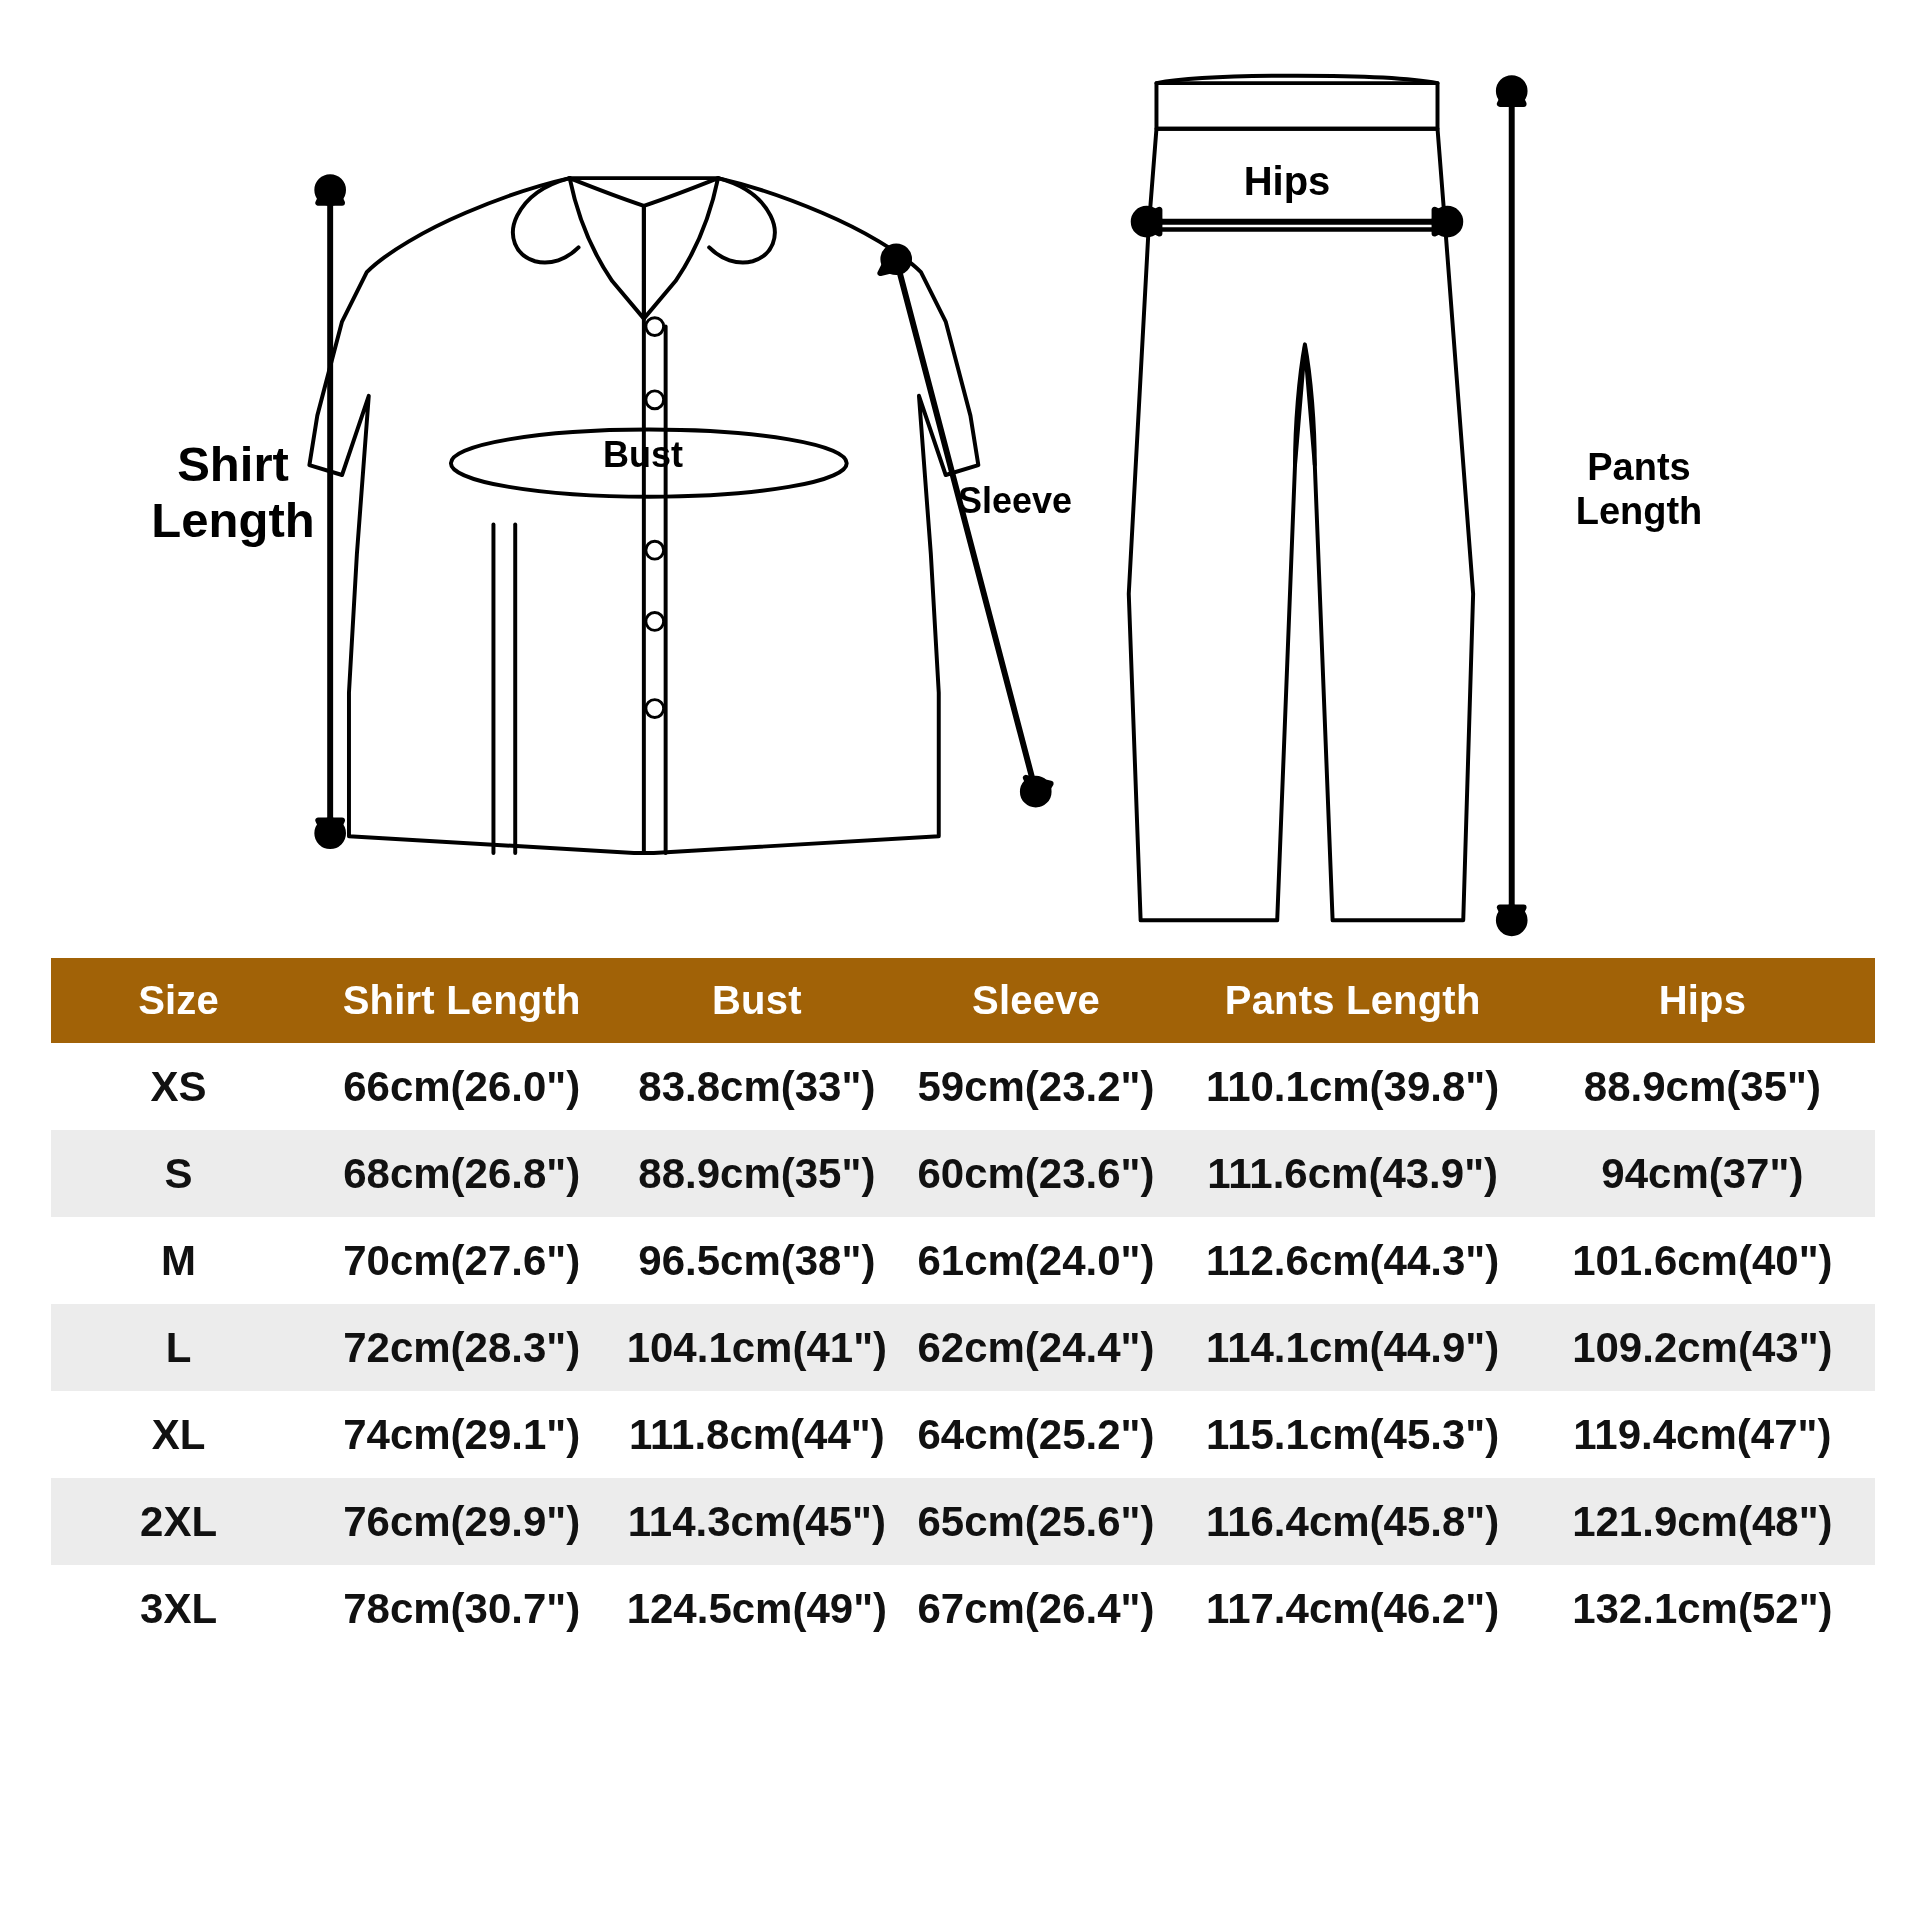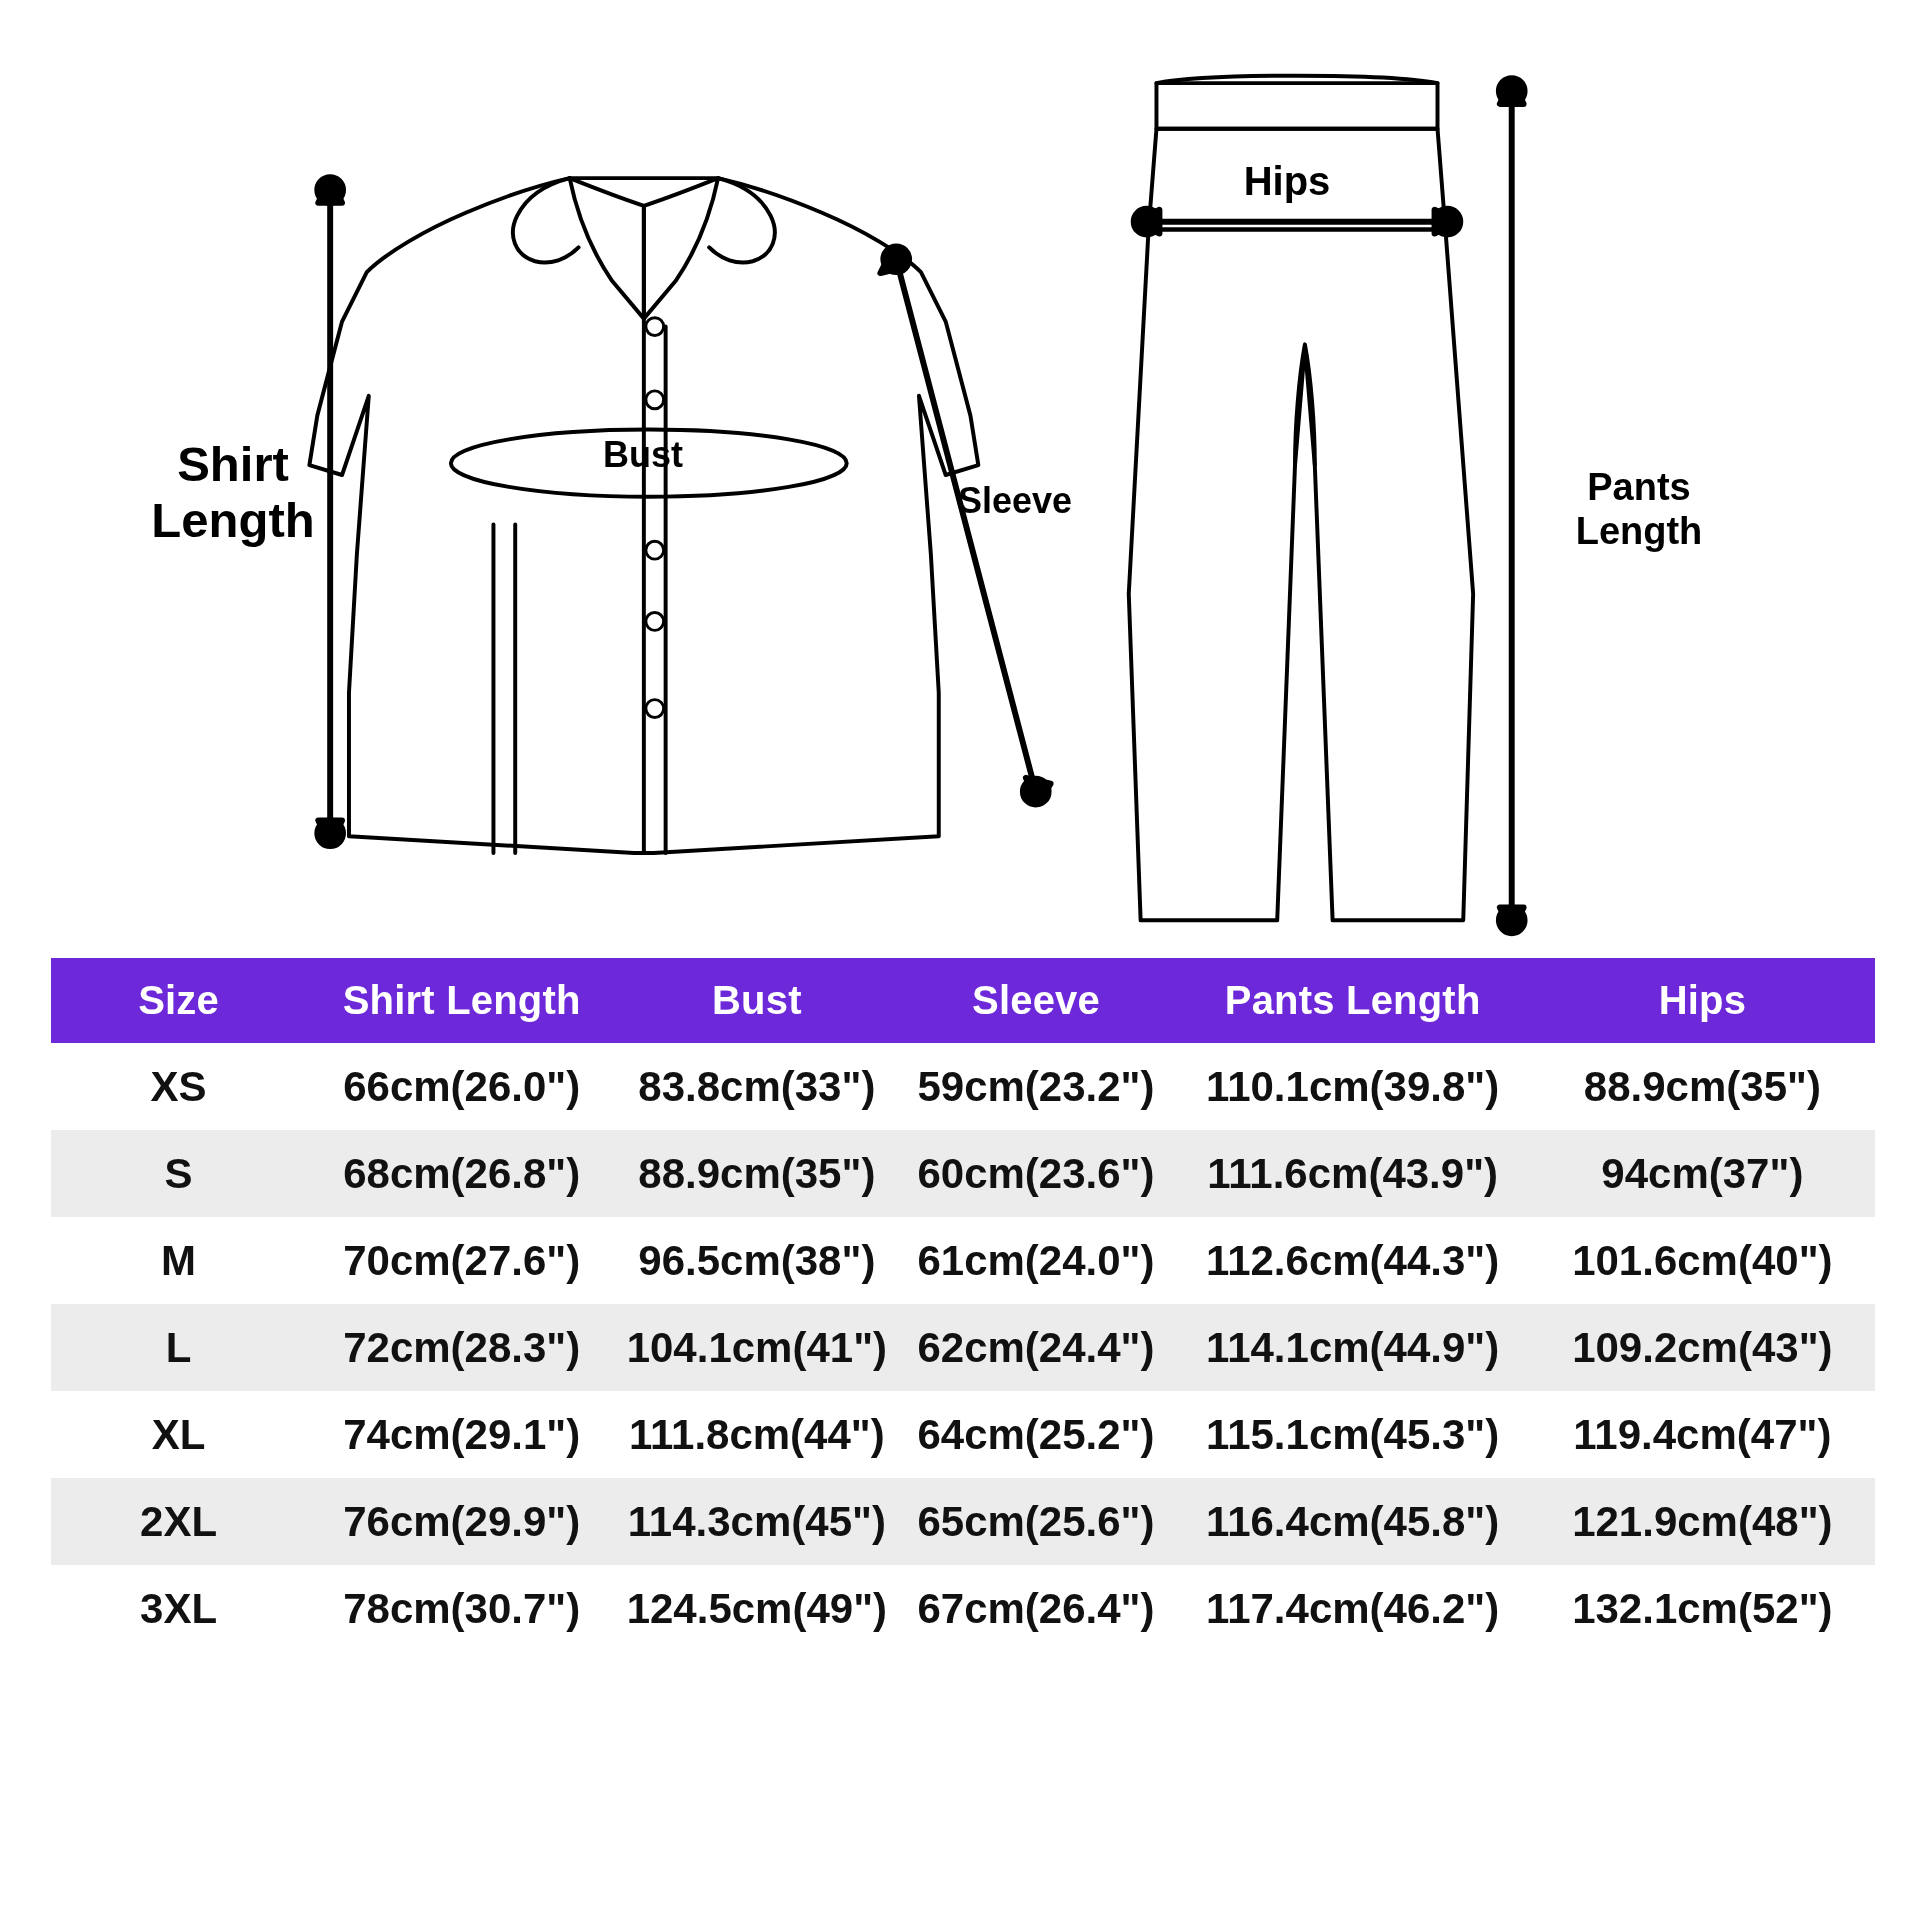--- a/index.html
+++ b/index.html
@@ -59,21 +59,21 @@
     font-size: 36px;
   }
   .label-hips {
     left: 1188px;
     top: 158px;
     width: 198px;
     font-size: 40px;
   }
   .label-pants-length {
     left: 1525px;
-    top: 466px;
+    top: 446px;
     width: 228px;
     font-size: 38px;
   }
 
   
   .table-wrap {
     position: absolute;
     left: 51px;
     top: 958px;
     width: 1824px;
@@ -85,21 +85,21 @@
   }
   table.size-table th,
   table.size-table td {
     text-align: center;
     font-weight: bold;
     padding: 0;
     height: 87px;
     vertical-align: middle;
   }
   table.size-table thead th {
-    background: #6d28d9;
+    background: #a16207;
     color: #ffffff;
     font-size: 40px;
     height: 85px;
     letter-spacing: 0.2px;
   }
   table.size-table tbody td {
     font-size: 42px;
     color: #111111;
   }
   table.size-table tbody tr:nth-child(odd) td {

